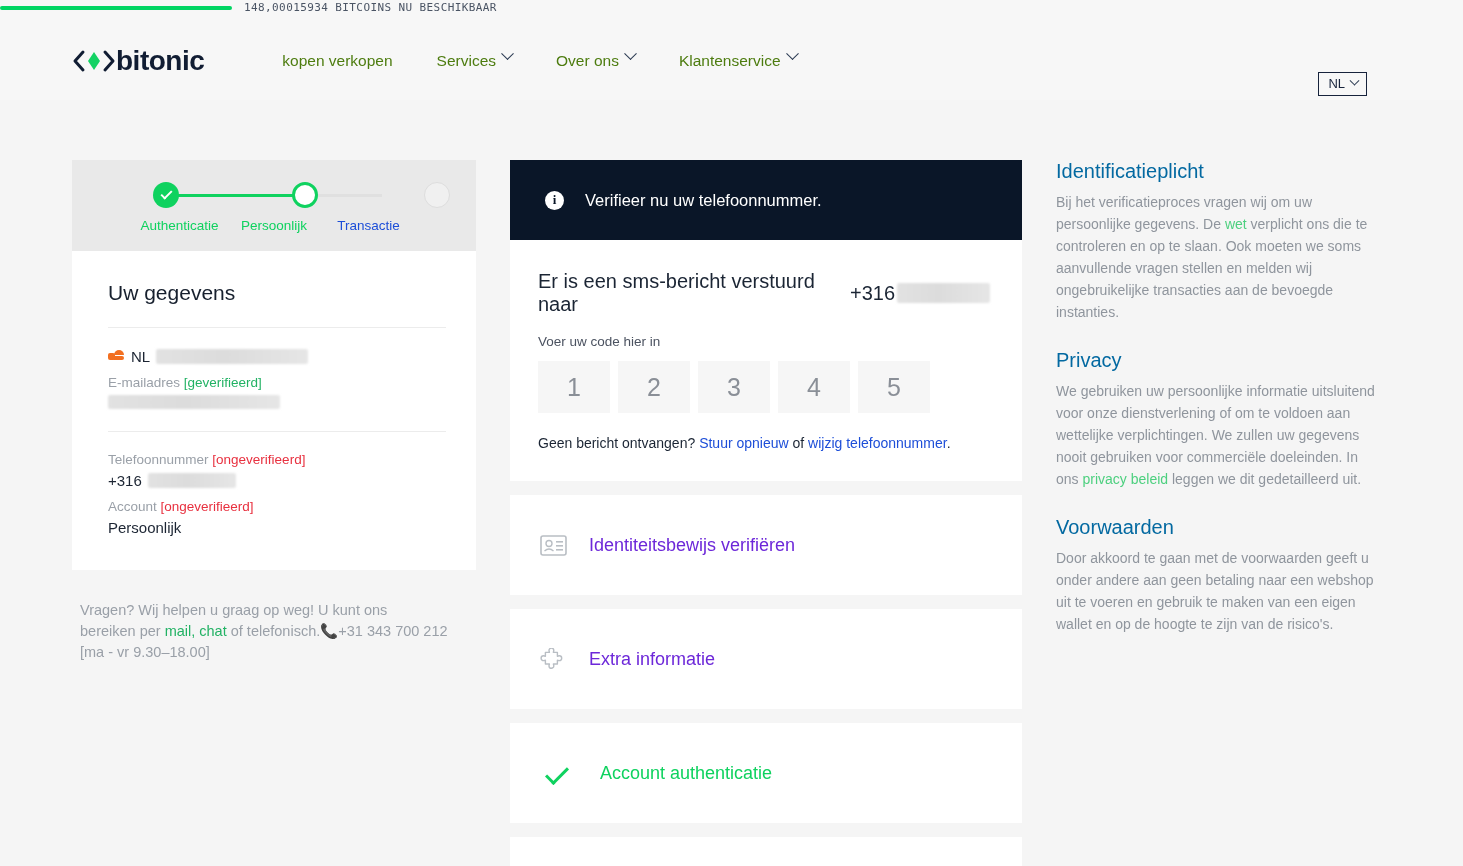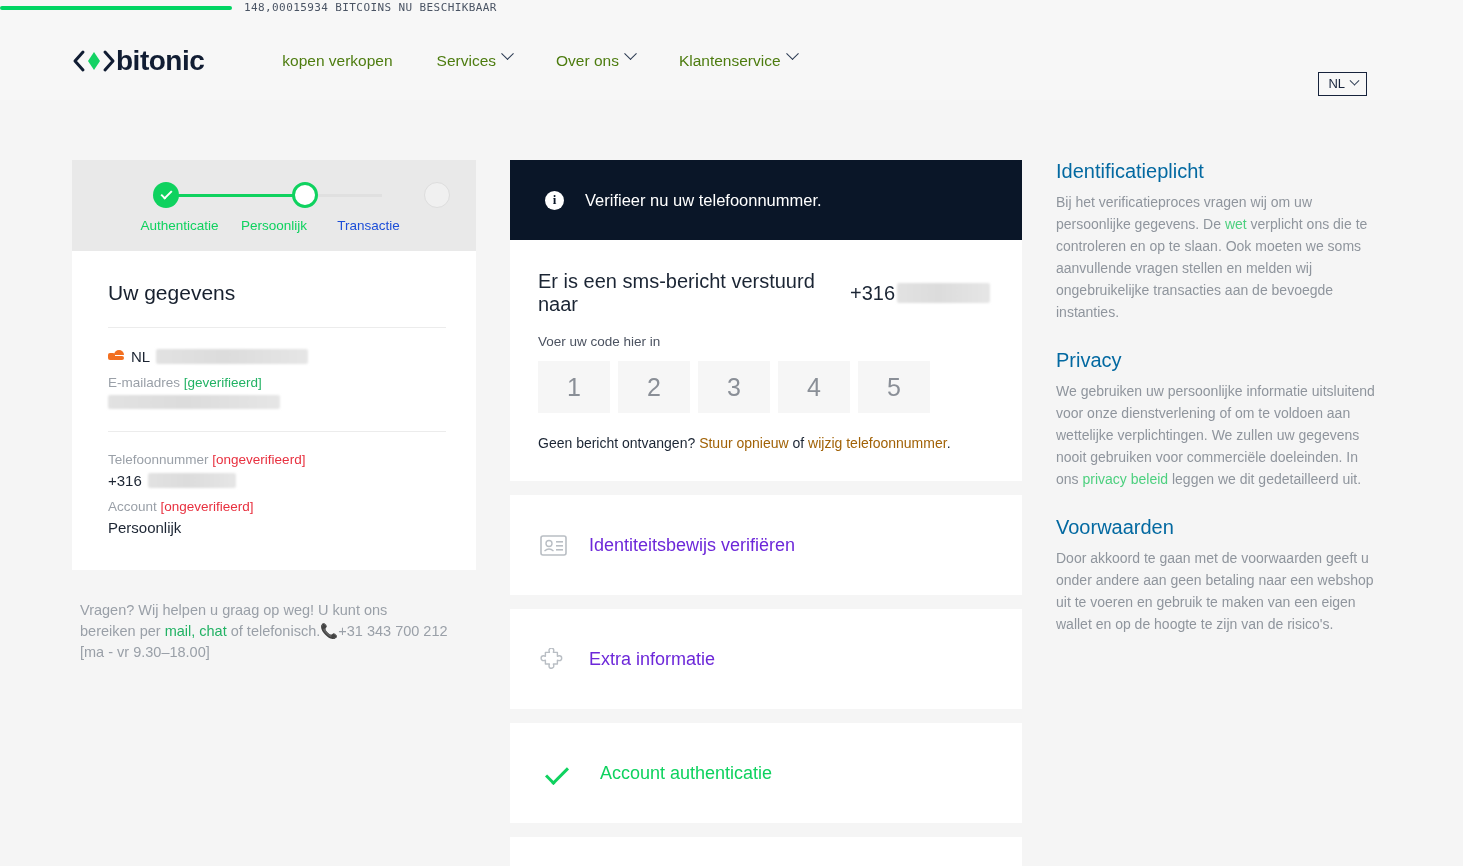--- a/index.html
+++ b/index.html
@@ -113,21 +113,21 @@
   .sms-heading { font-size: 20px; color: #1b2534; display: flex; align-items: center; gap: 0; margin-bottom: 18px; }
   .sms-heading .redact { height: 20px; width: 96px; margin-left: 2px; }
   .sms-sub { font-size: 13.5px; color: #4b5260; margin-bottom: 12px; }
   .code-row { display: flex; gap: 8px; margin-bottom: 22px; }
   .code-box {
     width: 72px; height: 52px; background: #f6f6f6;
     display: flex; align-items: center; justify-content: center;
     font-size: 25px; color: #8a8f97; cursor: text;
   }
   .resend { font-size: 14px; color: #1b2534; }
-  .resend a { color: #a16207; text-decoration: none; }
+  .resend a { color: #1d4ed8; text-decoration: none; }
 
   .task-card { height: 100px; display: flex; align-items: center; padding-left: 30px; gap: 22px; margin-top: 14px; }
   .task-label { font-size: 18px; }
   .task-label.muted { color: #6d28d9; }
   .task-label.green { color: #0fd25f; }
   .tick-green { width: 22px; height: 12px; border-left: 3.4px solid #0fd25f; border-bottom: 3.4px solid #0fd25f;
     transform: rotate(-45deg); margin-left: 6px; }
 
   
   .aside-h { font-size: 20px; color: #0369a1; font-weight: normal; margin-bottom: 8px; }

